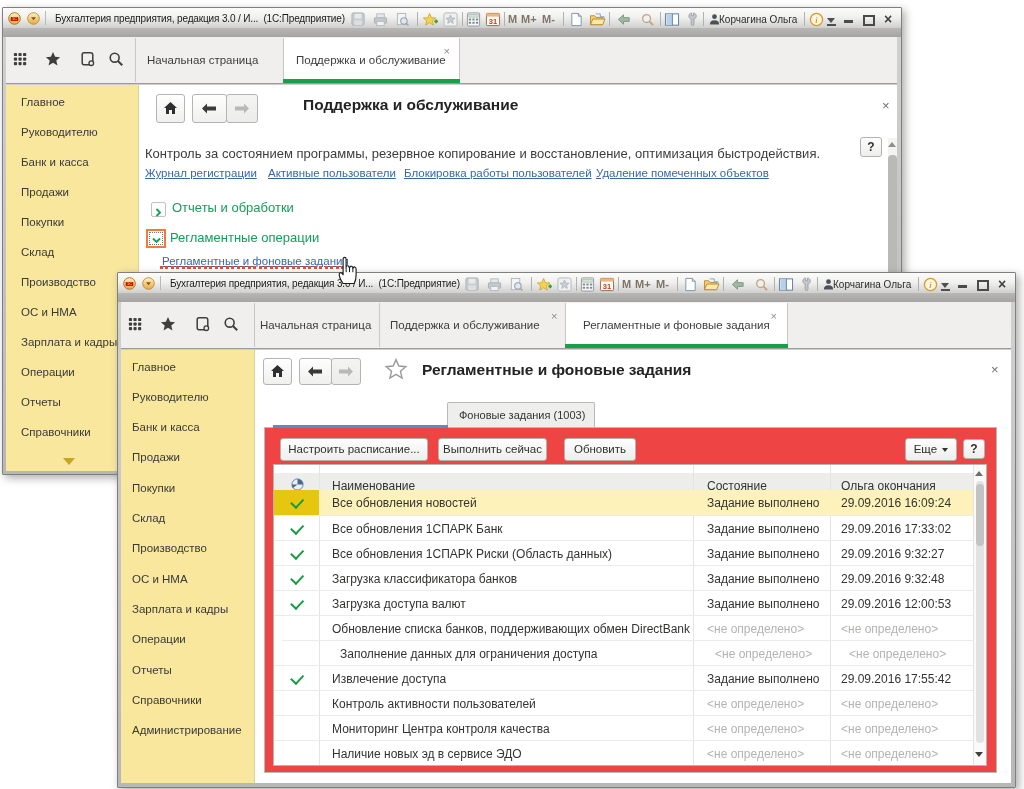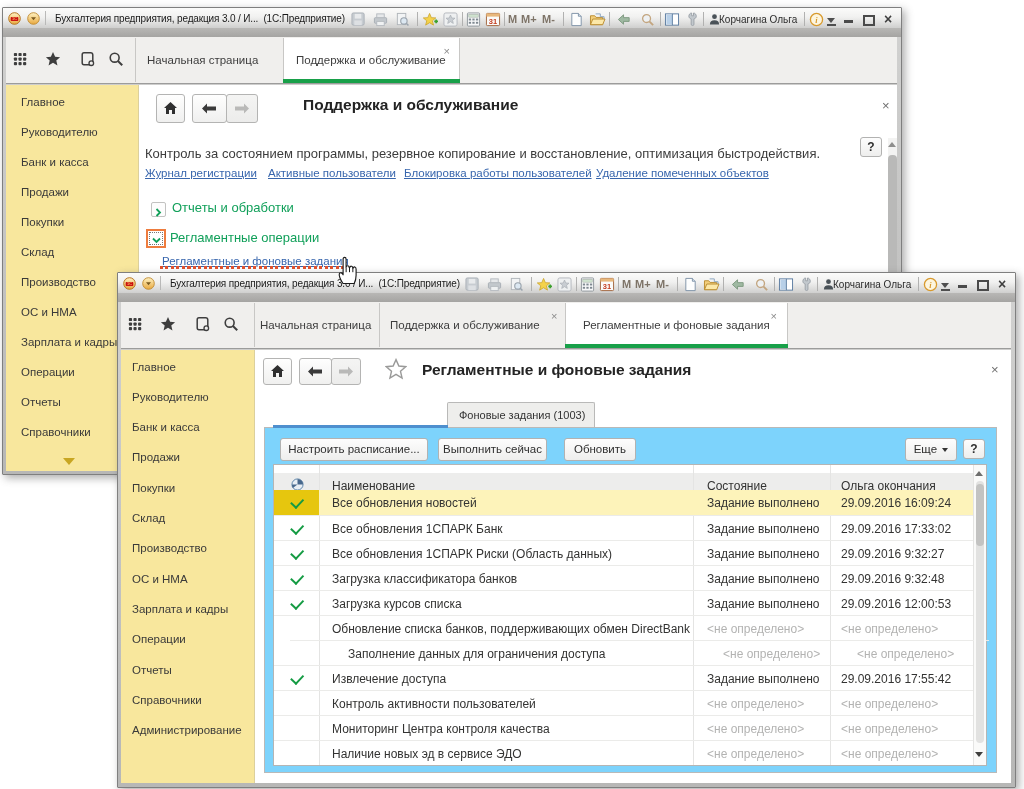--- a/index.html
+++ b/index.html
@@ -460,21 +460,21 @@
             <path d="M10 0.5 L15 5.5 L10 10.5 L10 7.5 L1 7.5 L1 3.5 L10 3.5 Z" fill="#b9b9b8"></path>
           </svg></div>
         <svg class="icn" style="left:130px;top:8px" width="22" height="22" viewBox="0 0 20 20">
           <path d="M10 1.5 L12.6 7.3 L18.8 7.9 L14.1 12.1 L15.5 18.2 L10 14.9 L4.5 18.2 L5.9 12.1 L1.2 7.9 L7.4 7.3 Z" fill="#fff" stroke="#9a9a99" stroke-width="1.3"></path>
         </svg>
         <div style="position: absolute; left: 167px; top: 11px; font-size: 15.5px; font-weight: bold; color: rgb(35, 35, 35); white-space: nowrap;">Регламентные и фоновые задания</div>
         <div style="position: absolute; left: 736px; top: 12px; font-size: 13px; color: rgb(111, 111, 111);">×</div>
         <div style="position: absolute; left: 192px; top: 52px; width: 146px; height: 25px; background: rgb(238, 238, 236); border-top: 1px solid rgb(185, 185, 184); border-right: 1px solid rgb(185, 185, 184); border-left: 1px solid rgb(185, 185, 184); border-image: initial; border-bottom: none; border-radius: 2px 2px 0px 0px;">
           <div style="position:absolute;left:11px;top:6px;font-size:11px;color:#333;white-space:nowrap;">Фоновые задания (1003)</div>
         </div>
-        <div style="position: absolute; left: 9px; top: 77px; width: 731px; height: 344px; border: 1px solid rgb(185, 185, 184); background: #7dd3fc;">
+        <div style="position: absolute; left: 9px; top: 77px; width: 731px; height: 344px; border: 1px solid rgb(185, 185, 184); background: #ef4444;">
           <div class="btn" style="left: 15px; top: 10px; width: 146px; height: 21px; line-height: 21px;">Настроить расписание...</div>
           <div class="btn" style="left: 173px; top: 10px; width: 107px; height: 21px; line-height: 21px;">Выполнить сейчас</div>
           <div class="btn" style="left: 299px; top: 10px; width: 70px; height: 21px; line-height: 21px;">Обновить</div>
           <div class="btn" style="left: 640px; top: 10px; width: 50px; height: 21px; line-height: 21px;">Еще <span style="display:inline-block;width:0;height:0;border-left:3.5px solid transparent;border-right:3.5px solid transparent;border-top:4px solid #333;vertical-align:middle;margin-left:2px;"></span></div>
           <div class="btn" style="left: 698px; top: 11px; width: 20px; height: 18px; line-height: 18px; font-weight: bold; font-size: 12px;">?</div>
           <div style="position: absolute; left: 8px; top: 36px; width: 712px; height: 300px; border: 1px solid rgb(181, 181, 180); background: rgb(255, 255, 255);">
             <div style="position: absolute; left: 0px; right: 0px; top: 0px; height: 24px; background: rgb(237, 237, 236); border-bottom: 1px solid rgb(216, 216, 215); margin-top: 8px;">
               <svg style="position:absolute;left:17px;top:5px" width="13" height="13" viewBox="0 0 14 14">
                 <circle cx="7" cy="7" r="6" fill="#e8eef4" stroke="#5580a8" stroke-width="1"></circle>
                 <path d="M7 7 L7 1 A6 6 0 0 1 13 7 Z" fill="#48688c"></path>
@@ -508,30 +508,30 @@
               <div class="tcell" style="left: 567px; top: 6px;">29.09.2016 9:32:27</div>
             </div>
             <div style="position: absolute; left: 0px; width: 699px; top: 100px; height: 25px; border-top: 1px solid rgb(235, 235, 233);">
               <div class="check" style="left: 17px; top: 8px;"></div>
               <div class="tcell" style="left: 58px; top: 6px;">Загрузка классификатора банков</div>
               <div class="tcell" style="left: 433px; top: 6px;">Задание выполнено</div>
               <div class="tcell" style="left: 567px; top: 6px;">29.09.2016 9:32:48</div>
             </div>
             <div style="position: absolute; left: 0px; width: 699px; top: 125px; height: 25px; border-top: 1px solid rgb(235, 235, 233);">
               <div class="check" style="left: 17px; top: 8px;"></div>
-              <div class="tcell" style="left: 58px; top: 6px;">Загрузка курсов списка</div>
+              <div class="tcell" style="left: 58px; top: 6px;">Загрузка доступа валют</div>
               <div class="tcell" style="left: 433px; top: 6px;">Задание выполнено</div>
               <div class="tcell" style="left: 567px; top: 6px;">29.09.2016 12:00:53</div>
             </div>
             <div style="position: absolute; left: 0px; width: 699px; top: 150px; height: 25px; border-top: 1px solid rgb(235, 235, 233);">
               <div class="tcell" style="left: 58px; top: 6px;">Обновление списка банков, поддерживающих обмен DirectBank</div>
               <div class="tcell gray" style="left: 433px; top: 6px;">&lt;не определено&gt;</div>
               <div class="tcell gray" style="left: 567px; top: 6px;">&lt;не определено&gt;</div>
             </div>
-            <div style="position: absolute; left: 16px; width: 699px; top: 175px; height: 25px; border-top: 1px solid rgb(235, 235, 233); text-align: center;">
+            <div style="position: absolute; left: 8px; width: 699px; top: 175px; height: 25px; border-top: 1px solid rgb(235, 235, 233); text-align: center;">
               <div class="tcell" style="left: 58px; top: 6px;">Заполнение данных для ограничения доступа</div>
               <div class="tcell gray" style="left: 433px; top: 6px;">&lt;не определено&gt;</div>
               <div class="tcell gray" style="left: 567px; top: 6px;">&lt;не определено&gt;</div>
             </div>
             <div style="position: absolute; left: 0px; width: 699px; top: 200px; height: 25px; border-top: 1px solid rgb(235, 235, 233);">
               <div class="check" style="left: 17px; top: 8px;"></div>
               <div class="tcell" style="left: 58px; top: 6px;">Извлечение доступа</div>
               <div class="tcell" style="left: 433px; top: 6px;">Задание выполнено</div>
               <div class="tcell" style="left: 567px; top: 6px;">29.09.2016 17:55:42</div>
             </div>

